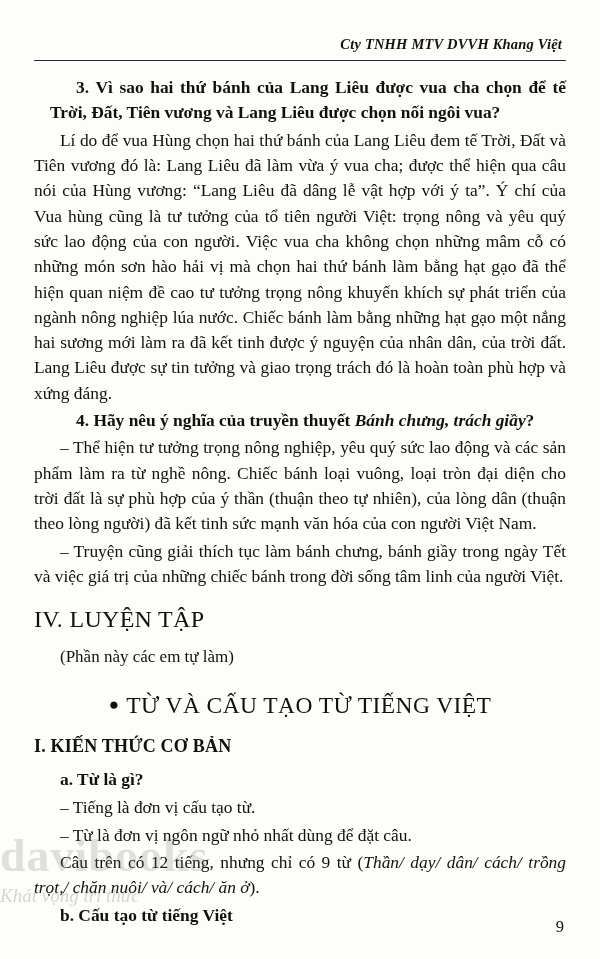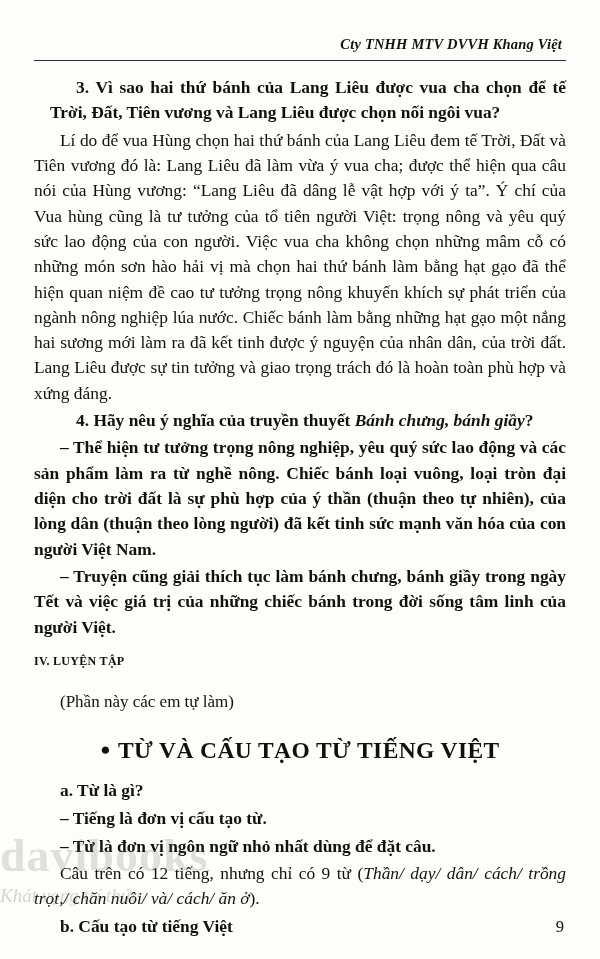--- a/index.html
+++ b/index.html
@@ -50,36 +50,35 @@
   .q {
     font-weight: bold;
     text-indent: 26px;
     margin-left: 16px;
   }
   .q .ital {
     font-style: italic;
   }
   .dash {
     text-indent: 26px;
-    font-weight: bold;
   }
   .section-head {
-    font-weight: bold;
-    font-size: 12px;
-    margin: 13px 0 20px 0;
+    font-weight: normal;
+    font-size: 24px;
+    margin: 13px 0 8px 0;
     letter-spacing: 0.3px;
   }
   .note {
     text-indent: 26px;
     font-size: 17px;
     margin-bottom: 6px;
   }
   .chapter-title {
     text-align: center;
-    font-weight: bold;
+    font-weight: normal;
     font-size: 23.5px;
     letter-spacing: 0.4px;
     margin: 22px 0 14px 0;
     white-space: nowrap;
   }
   .chapter-title .bullet {
     font-size: 17px;
     vertical-align: 3px;
     margin-right: 7px;
   }
@@ -136,32 +135,33 @@
 
 <div class="page">
 
   <div class="header">Cty TNHH MTV DVVH Khang Việt</div>
   <hr class="rule">
 
   <p class="q">3. Vì sao hai thứ bánh của Lang Liêu được vua cha chọn để tế Trời, Đất, Tiên vương và Lang Liêu được chọn nối ngôi vua?</p>
 
   <p class="indent">Lí do để vua Hùng chọn hai thứ bánh của Lang Liêu đem tế Trời, Đất và Tiên vương đó là: Lang Liêu đã làm vừa ý vua cha; được thể hiện qua câu nói của Hùng vương: “Lang Liêu đã dâng lễ vật hợp với ý ta”. Ý chí của Vua hùng cũng là tư tưởng của tổ tiên người Việt: trọng nông và yêu quý sức lao động của con người. Việc vua cha không chọn những mâm cỗ có những món sơn hào hải vị mà chọn hai thứ bánh làm bằng hạt gạo đã thể hiện quan niệm đề cao tư tưởng trọng nông khuyến khích sự phát triển của ngành nông nghiệp lúa nước. Chiếc bánh làm bằng những hạt gạo một nắng hai sương mới làm ra đã kết tinh được ý nguyện của nhân dân, của trời đất. Lang Liêu được sự tin tưởng và giao trọng trách đó là hoàn toàn phù hợp và xứng đáng.</p>
 
-  <p class="q"><span>4. Hãy nêu ý nghĩa của truyền thuyết </span><span class="ital">Bánh chưng, bánh giầy</span><span>?</span></p>
+  <p class="q"><span>4. Hãy nêu ý nghĩa của truyền thuyết </span><span class="ital">Bánh chưng, trách giầy</span><span>?</span></p>
 
   <p class="dash">– Thể hiện tư tưởng trọng nông nghiệp, yêu quý sức lao động và các sản phẩm làm ra từ nghề nông. Chiếc bánh loại vuông, loại tròn đại diện cho trời đất là sự phù hợp của ý thần (thuận theo tự nhiên), của lòng dân (thuận theo lòng người) đã kết tinh sức mạnh văn hóa của con người Việt Nam.</p>
 
   <p class="dash">– Truyện cũng giải thích tục làm bánh chưng, bánh giầy trong ngày Tết và việc giá trị của những chiếc bánh trong đời sống tâm linh của người Việt.</p>
 
   <p class="section-head">IV. LUYỆN TẬP</p>
 
   <p class="note">(Phần này các em tự làm)</p>
 
   <div class="chapter-title"><span class="bullet">●</span><span>TỪ VÀ CẤU TẠO TỪ TIẾNG VIỆT</span></div>
 
+  <p class="sub-head">I. KIẾN THỨC CƠ BẢN</p>
 
   <p class="item-label">a. Từ là gì?</p>
 
   <p class="dash">– Tiếng là đơn vị cấu tạo từ.</p>
 
   <p class="dash">– Từ là đơn vị ngôn ngữ nhỏ nhất dùng để đặt câu.</p>
 
 
   <p class="indent"><span>Câu trên có 12 tiếng, nhưng chỉ có 9 từ (</span><span class="ital">Thần/ dạy/ dân/ cách/ trồng trọt,/ chăn nuôi/ và/ cách/ ăn ở</span><span>).</span></p>
 

